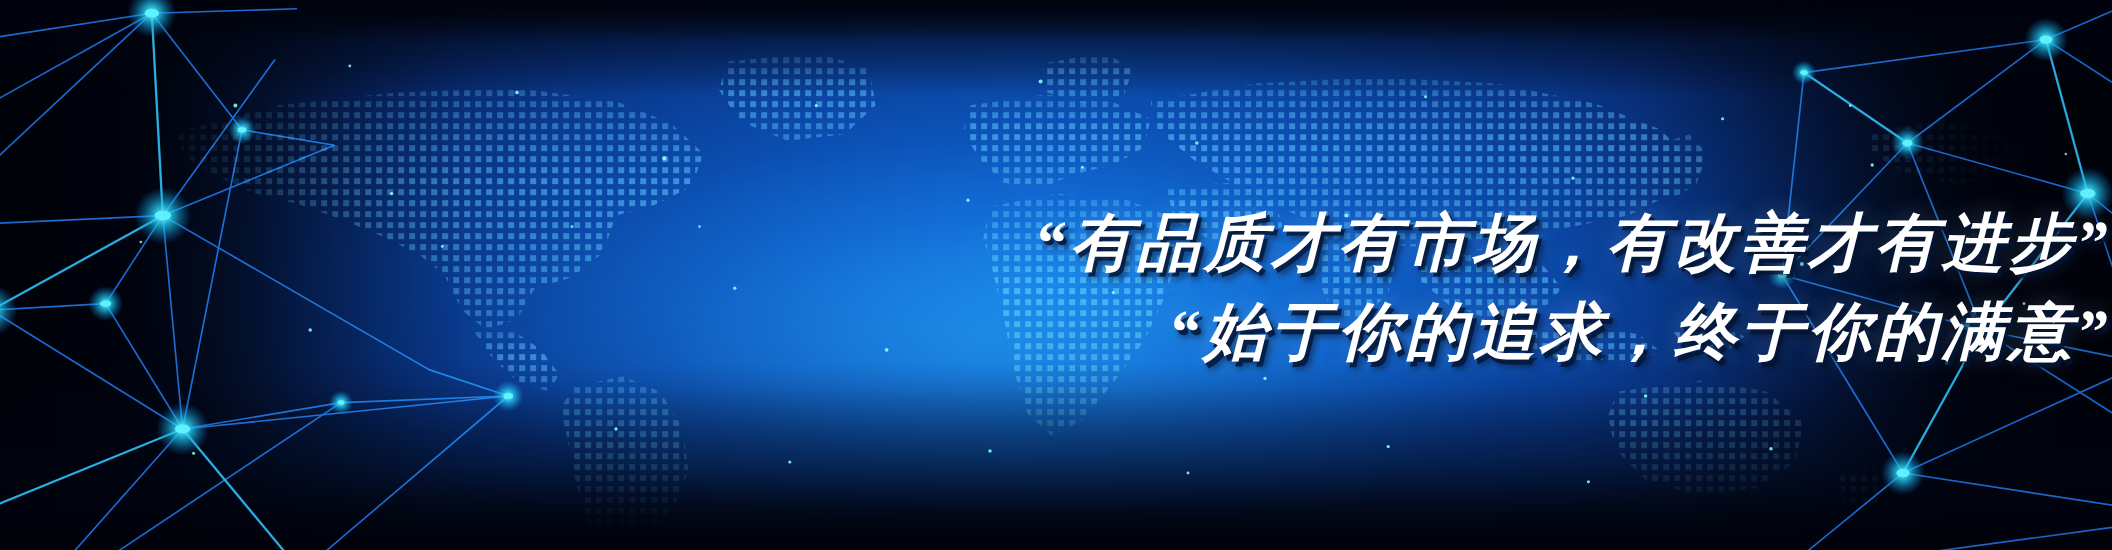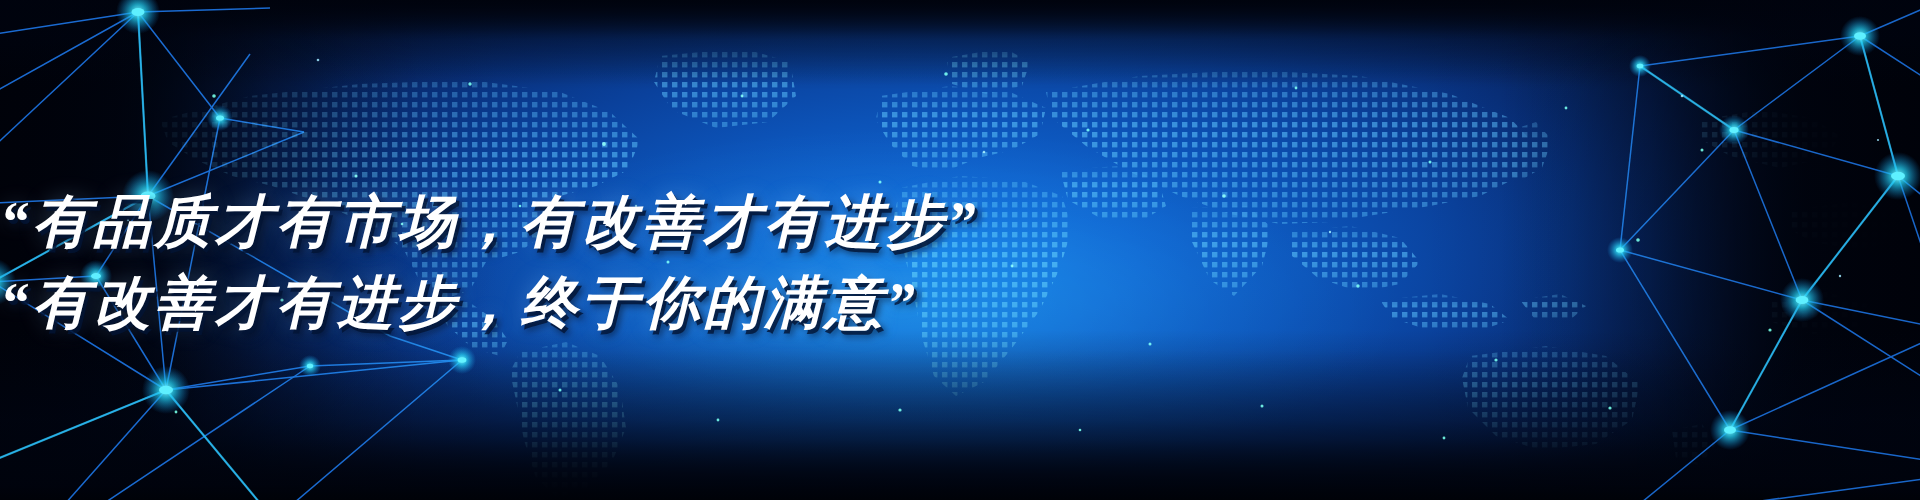--- a/index.html
+++ b/index.html
@@ -114,21 +114,21 @@
 
   
   .text-block {
     position: absolute;
     left: 0;
     top: 0;
     width: 1920px;
     height: 500px;
     display: flex;
     flex-direction: column;
-    align-items: flex-start;
+    align-items: flex-end;
     justify-content: center;
     gap: 14px;
     z-index: 40;
     padding-top: 24px;
     box-sizing: border-box;
   }
   .slogan {
     color: #ffffff;
     font-family: "Liberation Serif", "DejaVu Serif", serif;
     font-weight: bold;
@@ -394,17 +394,17 @@
       <circle cx="128" cy="220" r="1.2"></circle>
         <circle cx="1878" cy="140" r="1.1"></circle>
     </g>
   </svg>
 
   <div class="text-block">
     <div class="slogan line1">
       <span class="q">“</span><span>有品质才有市场，有改善才有进步</span><span class="q">”</span>
     </div>
     <div class="slogan line2">
-      <span class="q">“</span><span>有改善才有进步，终于你的满意</span><span class="q">”</span>
+      <span class="q">“</span><span>始于你的追求，终于你的满意</span><span class="q">”</span>
     </div>
   </div>
 
 </div>
 
 </body></html>

